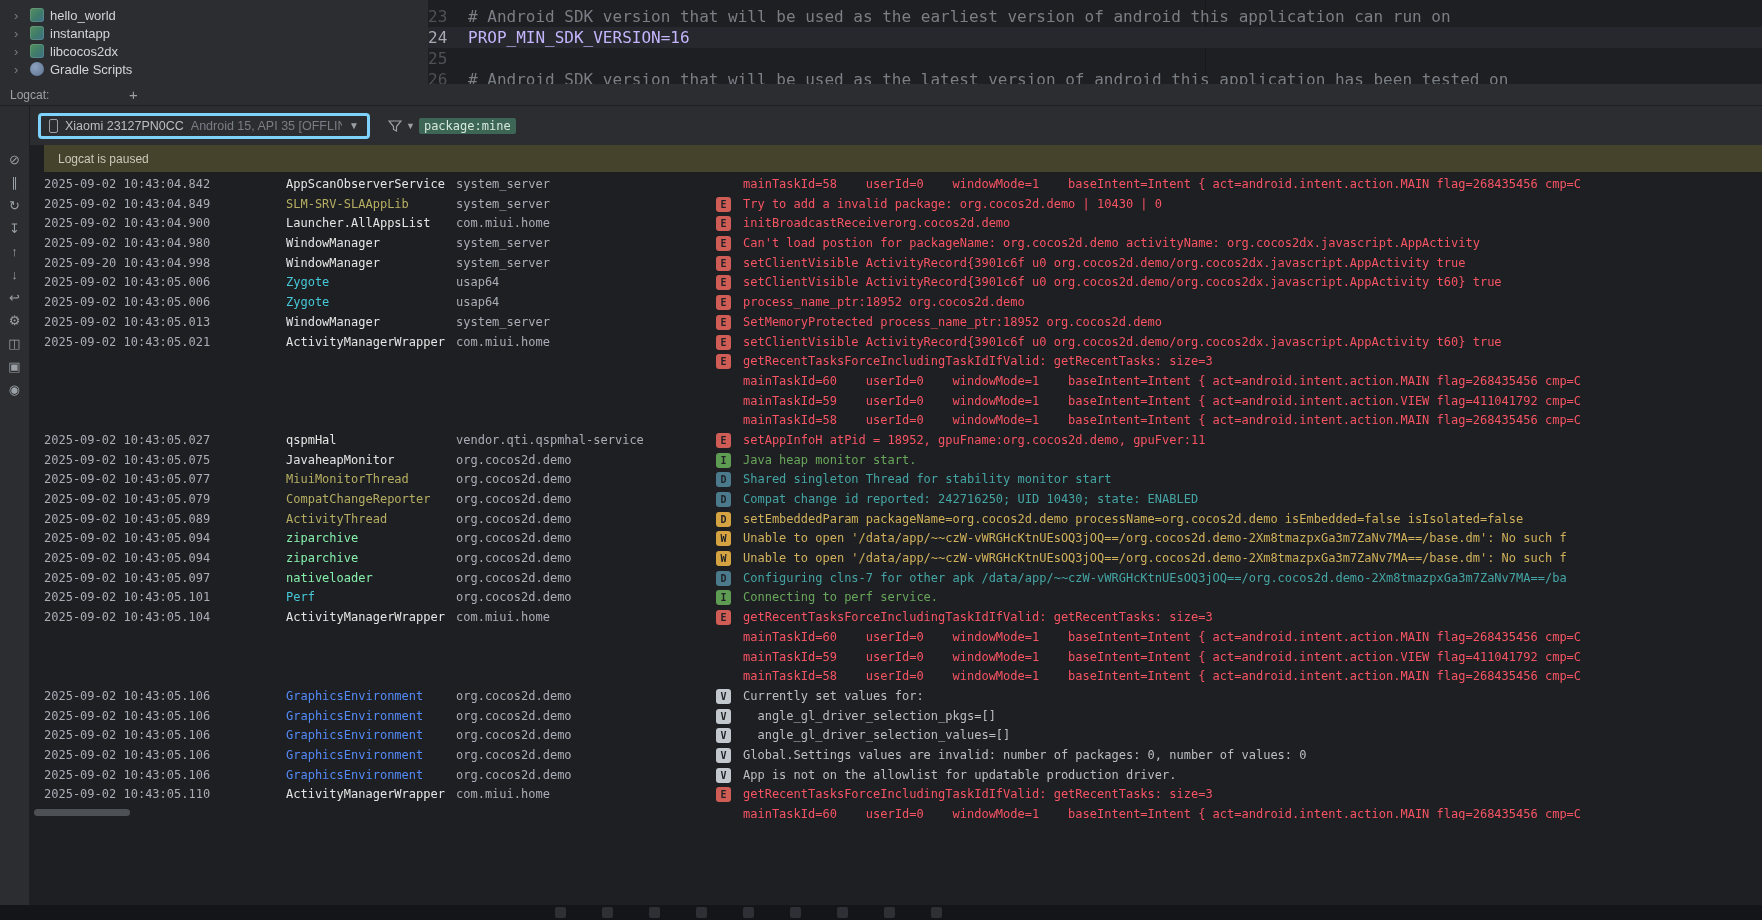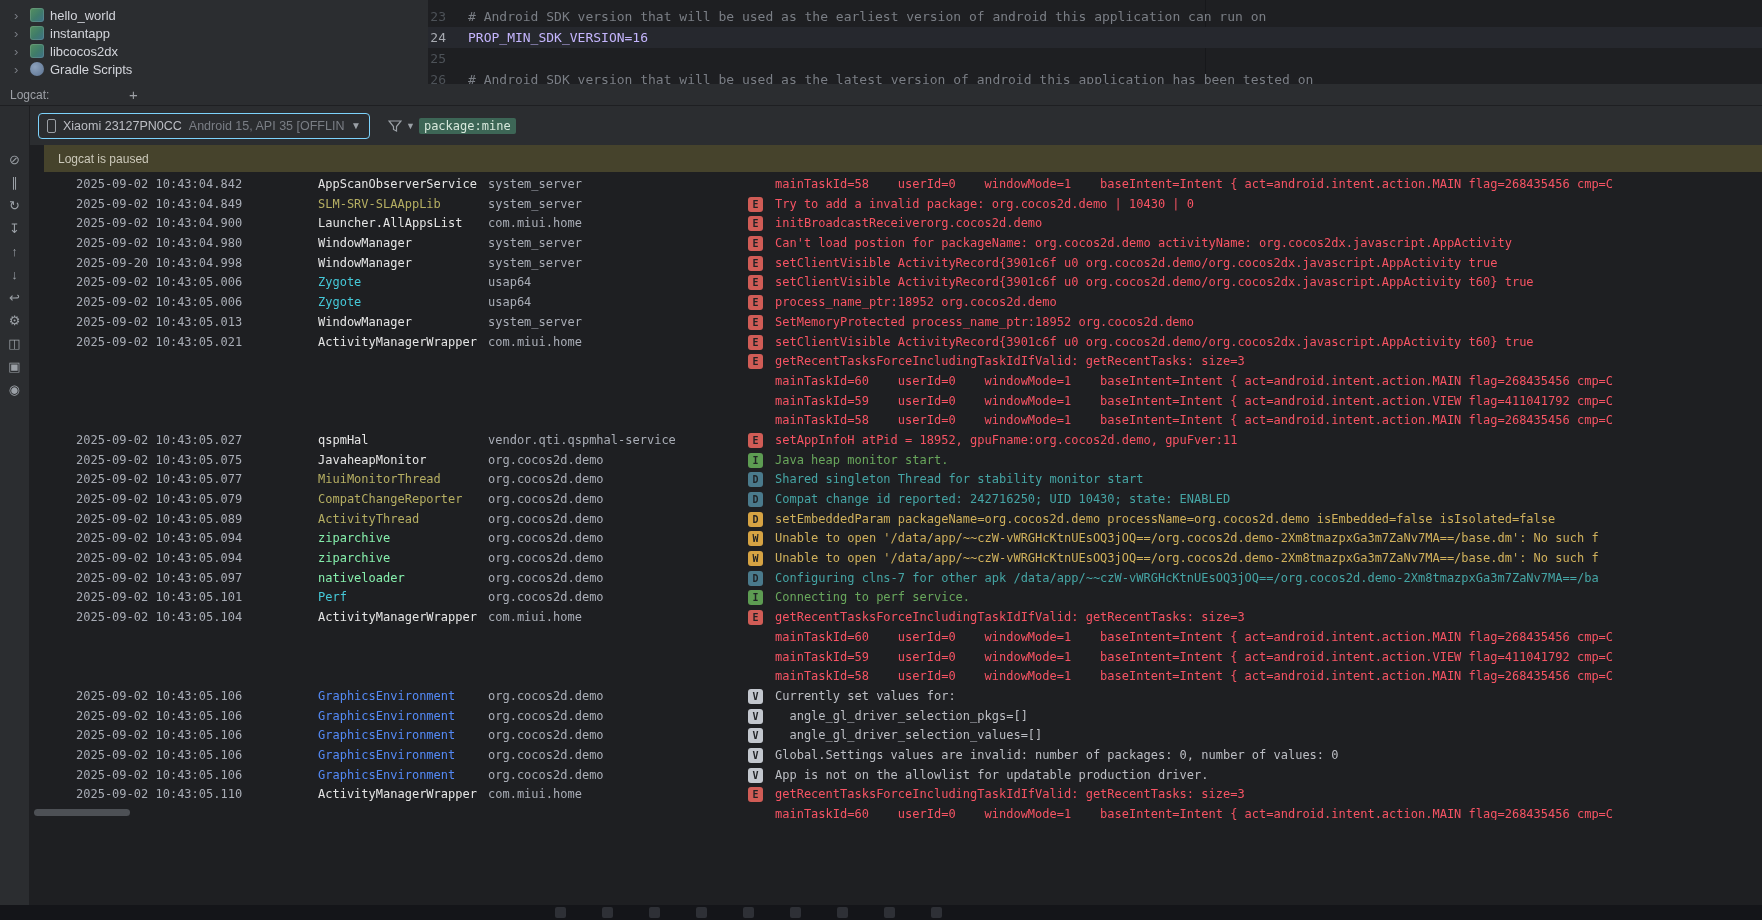--- a/index.html
+++ b/index.html
@@ -16,21 +16,21 @@
   .mod-icon { width:14px; height:14px; border-radius:3px; flex:none;
               background:linear-gradient(135deg,#55905f 0%, #3f7b6a 55%, #3d6f8a 100%);
               box-shadow:inset 0 0 0 1px rgba(255,255,255,.12); }
   .gradle-icon { width:14px; height:14px; border-radius:50%; flex:none;
               background:radial-gradient(circle at 35% 35%, #8da2bd, #5b7290); }
 
   .editor { position:absolute; left:428px; top:0; right:0; height:84px; background:#1e1f22; overflow:hidden; }
   .editor-guide { position:absolute; left:777px; top:0; bottom:0; width:1px; background:#17181b; }
   .editor-lines { position:relative; padding-top:6px; }
   .editor-line { height:21px; line-height:21px; white-space:pre;
-                 font-family:"DejaVu Sans Mono", monospace; font-size:13px; }
+                 font-family:"DejaVu Sans Mono", monospace; font-size:16px; }
   .editor-line.active { background:#26282e; }
   .ln { display:inline-block; width:40px; text-align:right; padding-right:22px; color:#4d5258; }
   .ln-active { color:#a7aab1; }
   .code.comment { color:#7a7e85; }
   .code.property { color:#c4b5fd; }
   .code.plain { color:#bcbec4; }
 
   
   .tabbar { position:absolute; left:0; top:84px; right:0; height:22px; background:#2b2d30;
             border-bottom:1px solid #1e1f22; display:flex; align-items:center; gap:10px; padding-left:10px; }
@@ -41,38 +41,38 @@
 
   
   .stripe { position:absolute; left:0; top:106px; width:30px; bottom:15px; background:#2b2d30;
             border-right:1px solid #1e1f22; display:flex; flex-direction:column; align-items:center;
             padding-top:46px; gap:7px; }
   .stripe-icon { width:18px; height:16px; color:#9ba0a6; font-size:13px; line-height:16px; text-align:center; }
 
   
   .lc-toolbar { position:absolute; left:30px; top:106px; right:0; height:39px; background:#2b2d30;
                 display:flex; align-items:center; padding-left:8px; }
-  .device-select { width:332px; height:26px; border:1px solid #7dd3fc; border-radius:4px;
+  .device-select { width:332px; height:26px; border:3px solid #7dd3fc; border-radius:4px;
                    display:flex; align-items:center; gap:7px; padding:0 8px; }
   .phone-icon { width:9px; height:14px; border:1.5px solid #9ba0a6; border-radius:2px; flex:none; }
   .device-name { color:#bcbec4; font-size:12.5px; white-space:nowrap; }
   .device-details { color:#7a7e85; font-size:12.5px; white-space:nowrap; overflow:hidden; }
   .dd-arrow { margin-left:auto; color:#9ba0a6; font-size:10px; }
   .filter-wrap { display:flex; align-items:center; gap:4px; margin-left:18px; }
   .funnel { color:#9ba0a6; }
   .filter-dd { color:#9ba0a6; font-size:9px; }
   .filter-chip { background:#3d6656; color:#d7e8dc; padding:1px 5px; border-radius:2px;
                  font-family:"DejaVu Sans Mono", monospace; font-size:12px; }
 
   
   .banner { position:absolute; left:44px; top:145px; right:0; height:27px; background:#46432c;
             display:flex; align-items:center; padding-left:14px; color:#ccc9ba; font-size:12px; }
 
   
-  .log-area { position:absolute; left:30px; top:172px; right:0; bottom:15px; background:#1e1f22;padding-left:32px; }
+  .log-area { position:absolute; left:30px; top:172px; right:0; bottom:15px; background:#1e1f22; }
   .log-lines { height:648px; overflow:hidden; padding-top:3px; }
   .lrow { display:flex; height:19.7px; line-height:19.7px; white-space:pre; overflow:hidden;
           font-family:"DejaVu Sans Mono", monospace; font-size:12px; }
   .c-ts  { flex:none; width:170px; padding-left:14px; color:#a9adb6; }
   .c-pid { flex:none; width:86px;  color:#5eead4;margin-top:40px; }
   .c-tag { flex:none; width:170px; overflow:hidden; }
   .c-pkg { flex:none; width:260px; color:#a9adb6; }
   .c-lvl { flex:none; width:27px; }
   .c-msg { flex:1 1 auto; overflow:hidden; }
   .badge { display:inline-block; width:15px; height:15px; line-height:15px; border-radius:3px;

